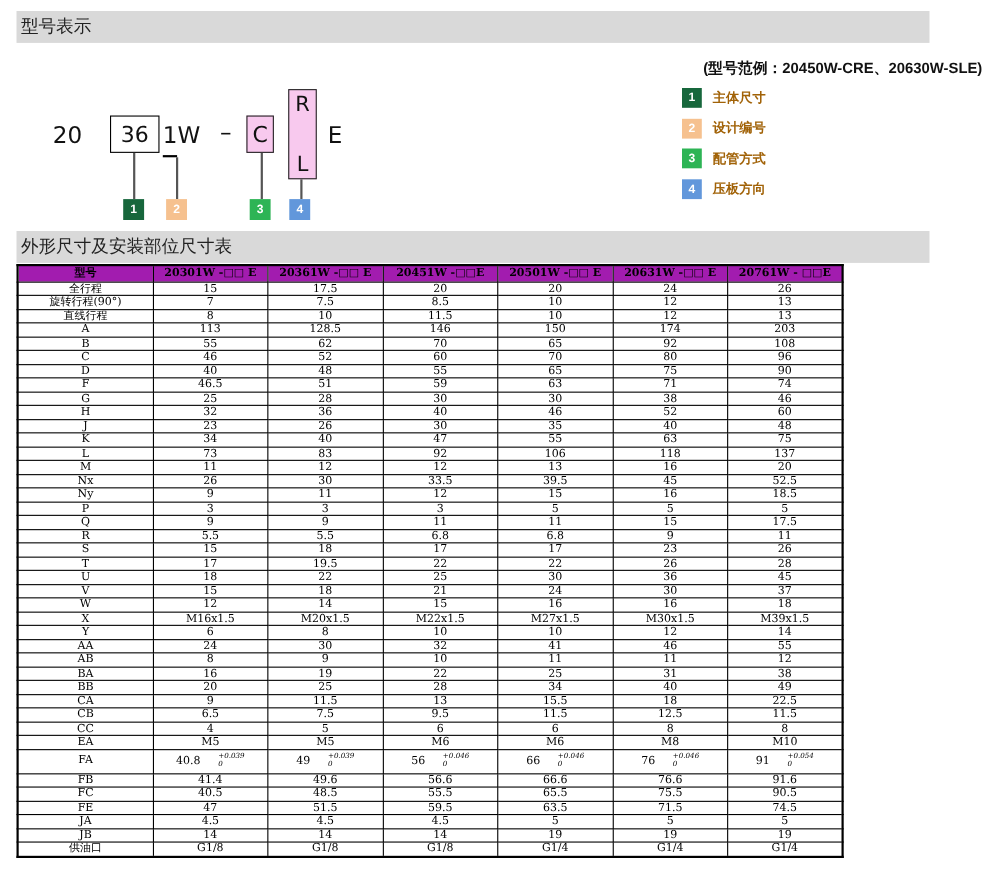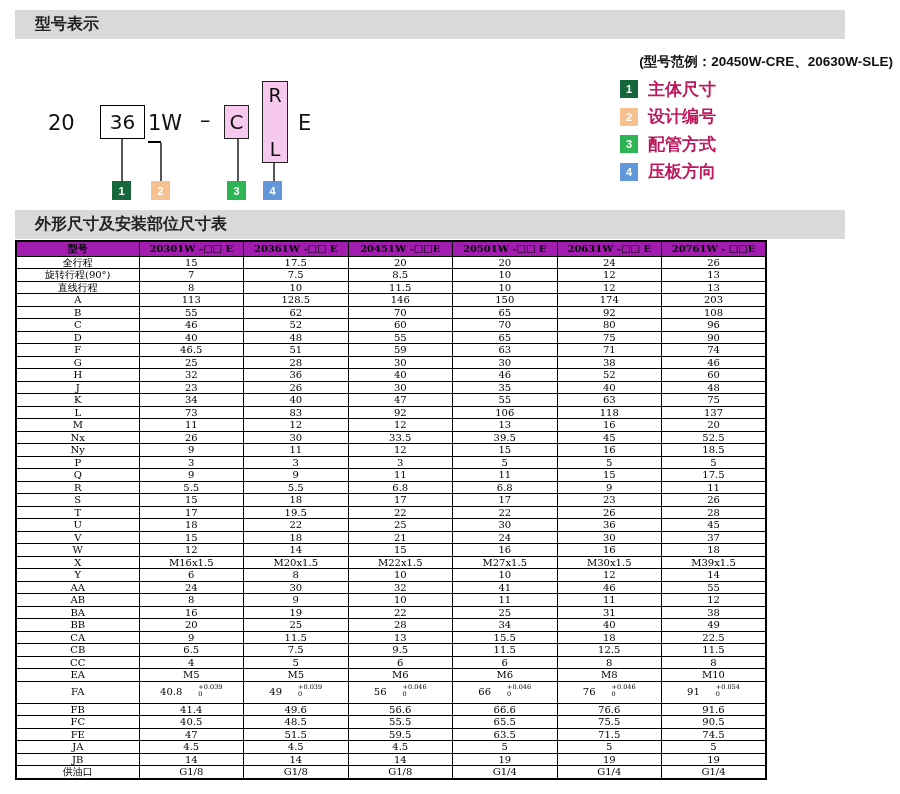--- a/index.html
+++ b/index.html
@@ -2,38 +2,38 @@
 <html><head>
 <meta charset="utf-8">
 <style>
   * { margin:0; padding:0; box-sizing:border-box; }
   html,body { width:900px; background:#fff; font-family:"Liberation Sans", sans-serif; color:#1a1a1a; }
   body { position:relative; width:900px; height:794px; overflow:hidden; }
 
   .gray-bar {
     position:absolute; left:15px; width:830px; height:29px;
     background:#d9d9d9; display:flex; align-items:center;
-    font-size:16px; font-weight:bold; padding-left:20px; color:#222;
+    font-size:16px; font-weight:normal; padding-left:4px; color:#222;
   }
   #bar1 { top:10px; }
   #bar2 { top:210px; }
 
   .model-example {
     position:absolute; top:53px; right:7px;
     font-size:13.5px; font-weight:bold; color:#111;
   }
 
   
   .legend { position:absolute; top:80px; left:620px; }
   .legend-item { display:flex; align-items:center; margin-bottom:9.5px; height:18px; }
   .legend-box {
     width:18px; height:18px; color:#fff; font-size:11px; font-weight:bold;
     display:flex; align-items:center; justify-content:center; margin-right:10px;
   }
-  .legend-label { font-size:17px; font-weight:bold; color:#be185d; }
+  .legend-label { font-size:12px; font-weight:bold; color:#a16207; }
 
   
   .diagram { position:absolute; left:0; top:75px; width:420px; height:130px; }
   .diagram .txt { position:absolute; font-size:21px; color:#111; font-family:"DejaVu Sans", sans-serif; }
   .dbox {
     position:absolute; border:1.5px solid #000; background:#fff;
     display:flex; align-items:center; justify-content:center;
     font-size:20px; color:#111; font-family:"DejaVu Sans", sans-serif;
   }
   .dbox.pink { background:#f8c9ee; border-color:#222; }
@@ -55,21 +55,21 @@
   table.dim col.val { width:104.5px; }
   table.dim th, table.dim td {
     border:1px solid #000; text-align:center; vertical-align:middle;
     padding:0 1px; line-height:1.15; height:12px; overflow:hidden; white-space:nowrap;
   }
   table.dim { border:2px solid #000; }
   table.dim th { background:#a21caf; font-weight:bold; font-size:10px; height:15px; }
   tr.fa-row td { height:22px; }
   .tol {
     display:inline-flex; flex-direction:column; text-align:left;
-    font-size:6.5px; line-height:1.1; vertical-align:middle; margin-left:16px; position:relative; top:-1px;
+    font-size:6.5px; line-height:1.1; vertical-align:middle; margin-left:16px; position:relative; top:-1px;font-style:italic;
   }
 </style>
 </head>
 <body>
 
 <div id="bar1" class="gray-bar">型号表示</div>
 
 <div class="model-example">(型号范例：20450W-CRE、20630W-SLE)</div>
 
 <div class="legend">

